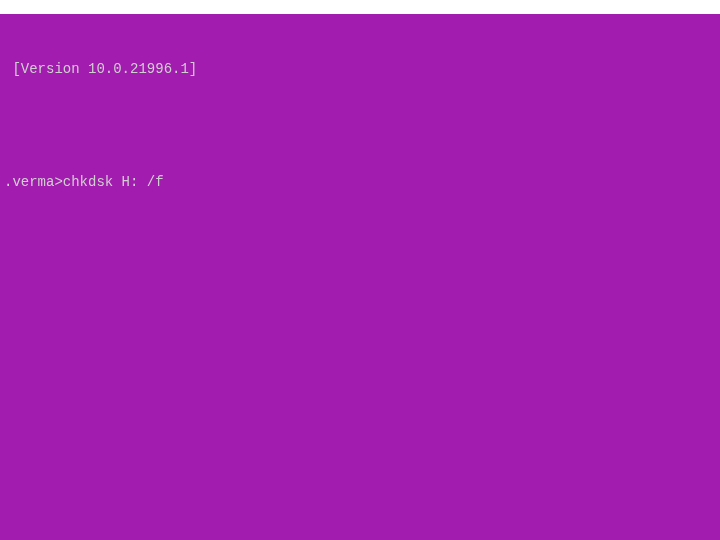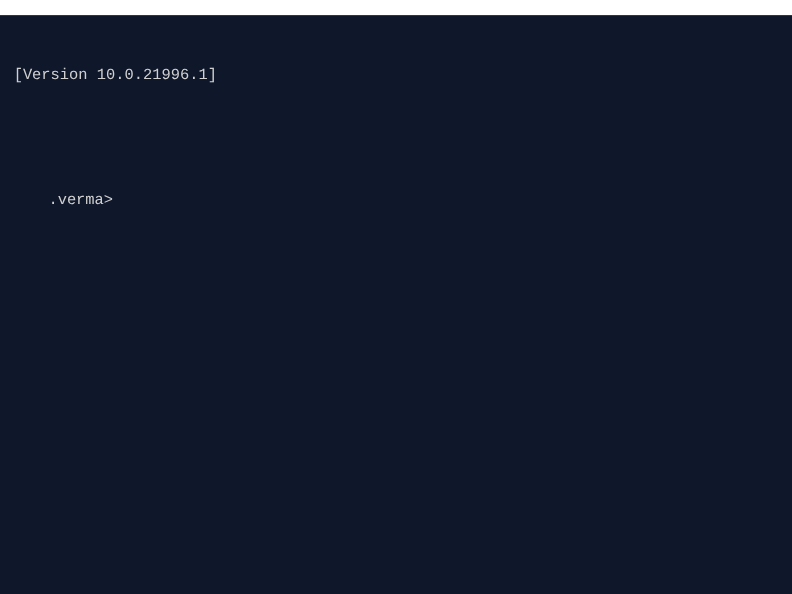--- a/index.html
+++ b/index.html
@@ -15,51 +15,50 @@
       font-family: Consolas, 'Courier New', monospace;
     }
     .titlebar {
       width: 100%;
       height: 14px;
       background: #fff;
     }
     .terminal {
       width: 100%;
       height: calc(100% - 14px);
-      background: #0f172a;
+      background: #a21caf;
       color: #d0d0d0;
       padding: 8px 4px 8px 4px;
       font-size: 14px;
       line-height: 1.35;
       white-space: pre;
       font-family: Consolas, 'Courier New', monospace;
     }
     .line {
       display: block;
     }
     .prompt-line {
       display: flex;
     }
     .prompt {
       color: #d0d0d0;
-      margin-left: 40px;
     }
     .command {
       color: #d0d0d0;
     }
     .blank {
       height: 1.35em;
     }
   </style>
 </head>
 <body>
 
 <div class="titlebar">
   <span></span>
 </div>
 
 <div class="terminal">
   <span class="line"> [Version 10.0.21996.1]</span>
   <div class="blank"></div>
   <div class="prompt-line">
-    <span class="prompt">.verma&gt;</span>
+    <span class="prompt">.verma&gt;</span><span class="command">chkdsk H: /f</span>
   </div>
 </div>
 
 </body></html>

